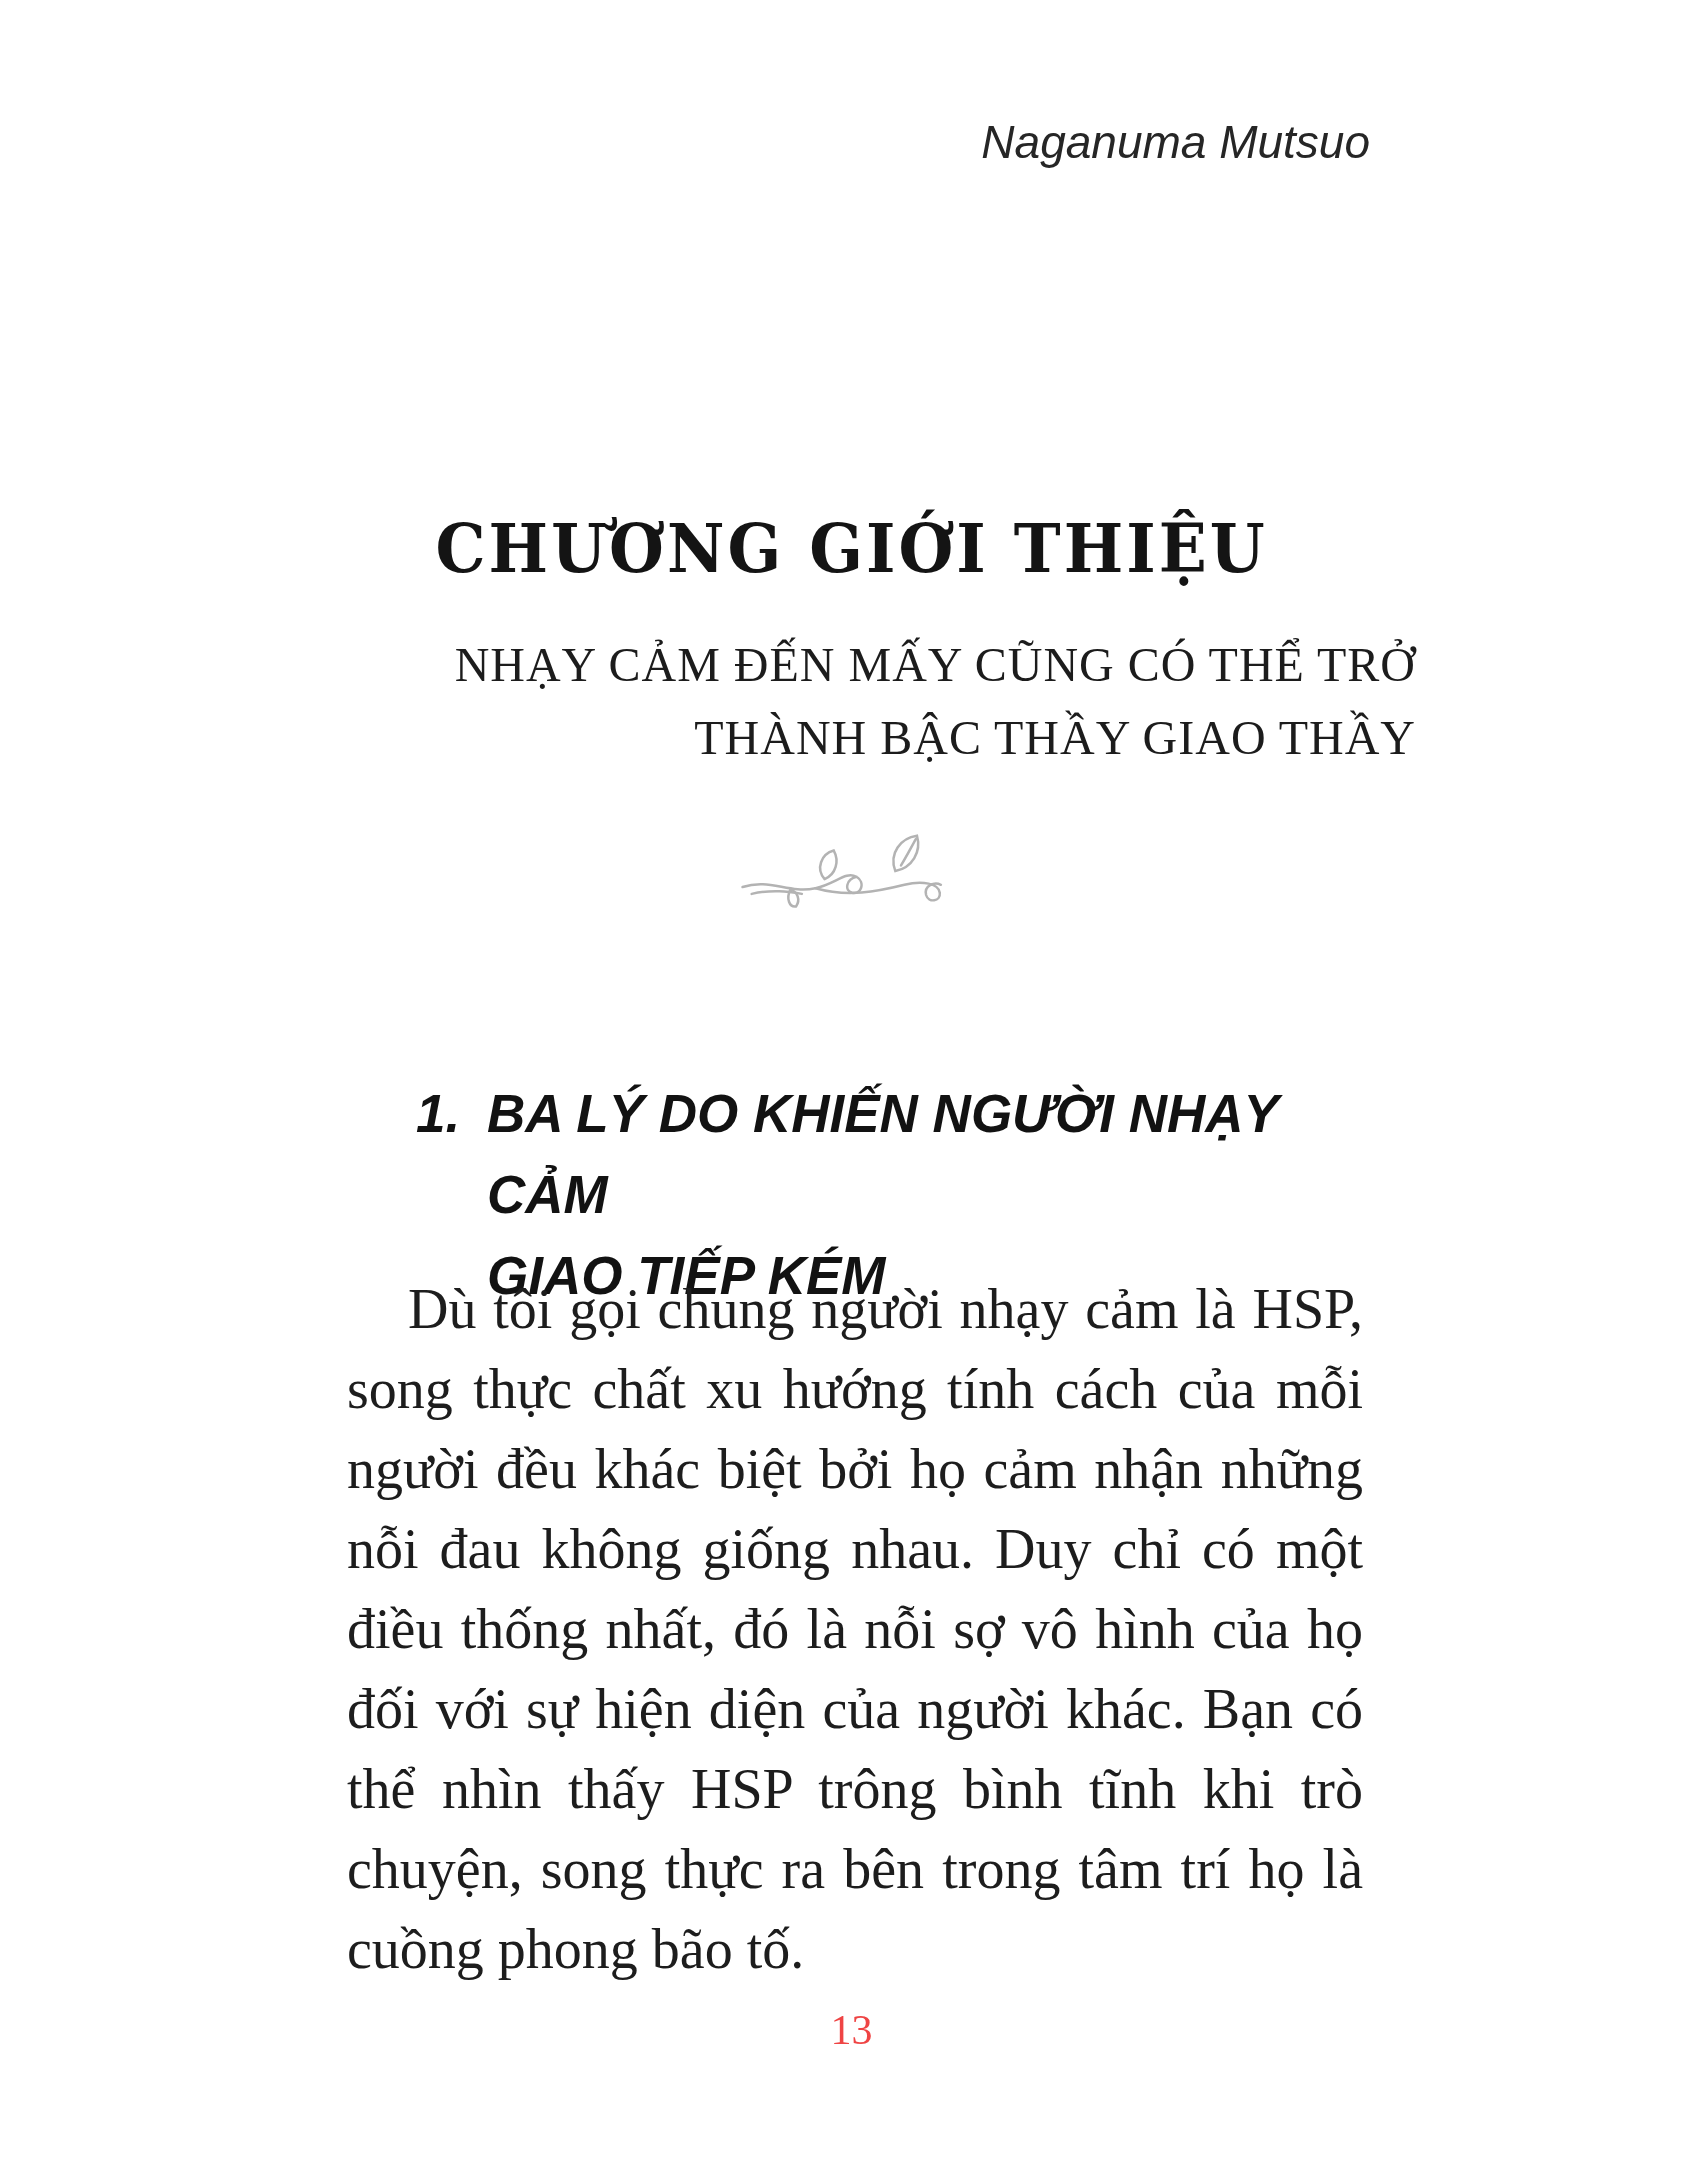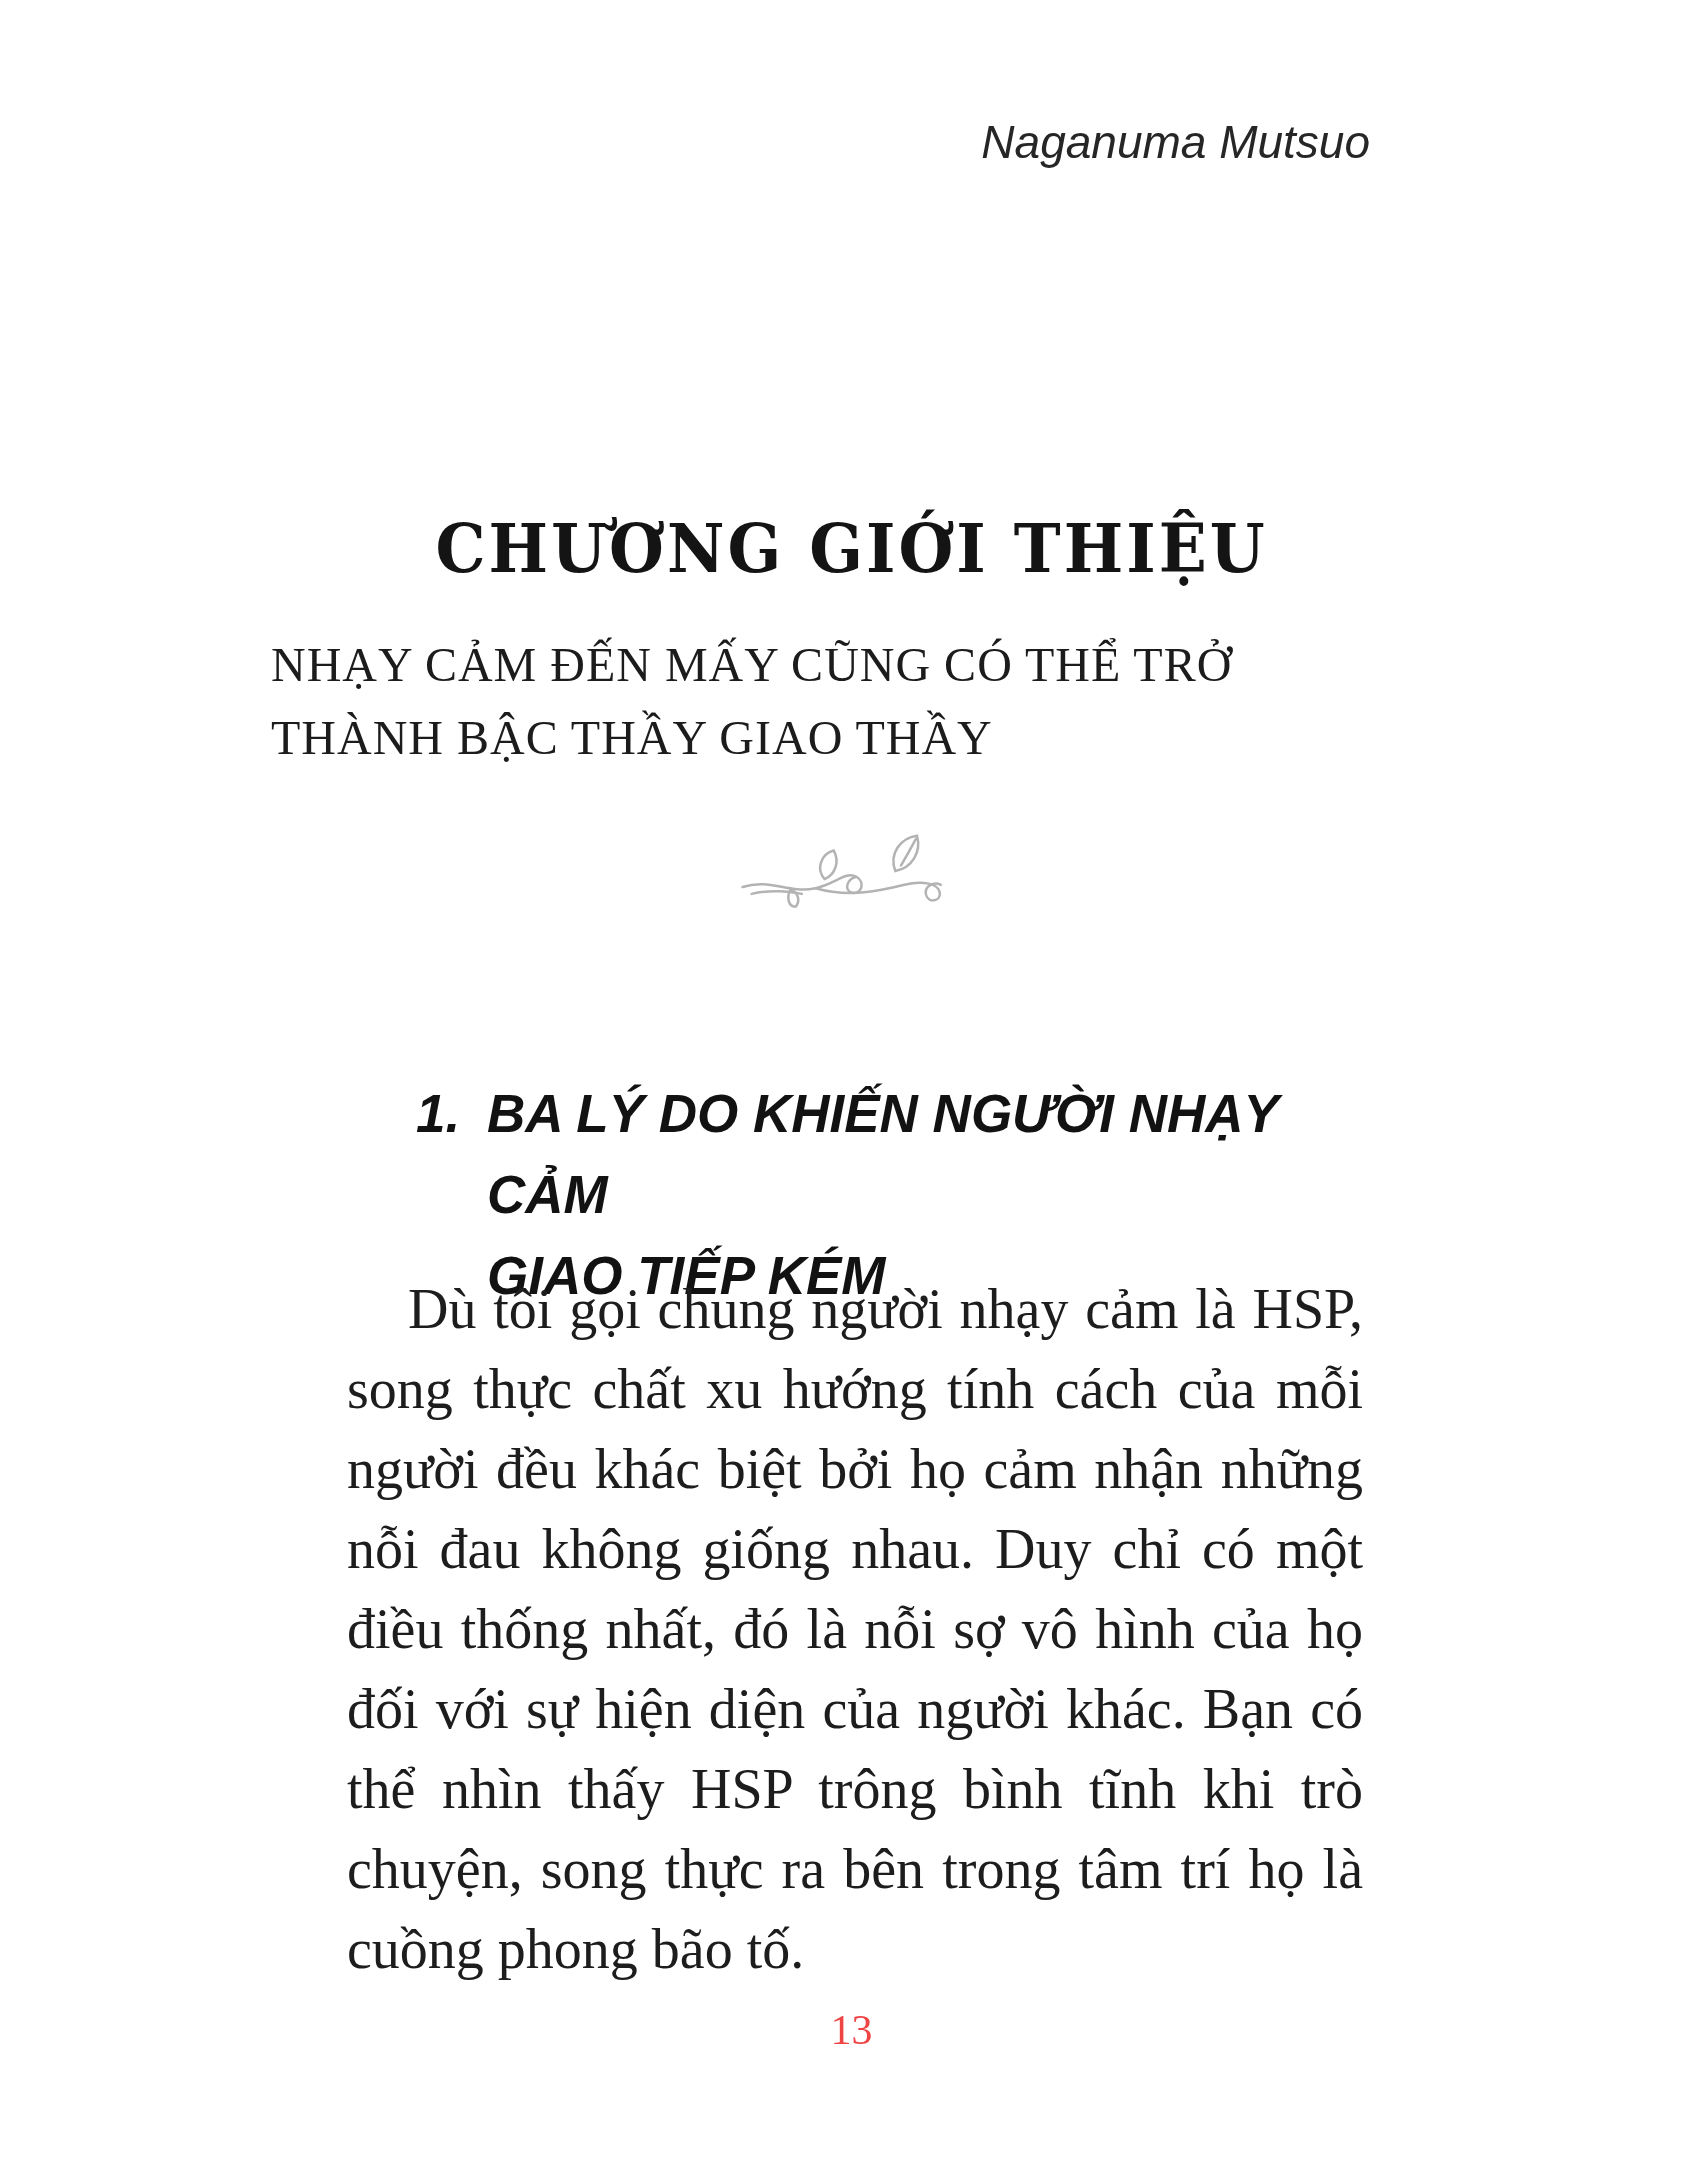--- a/index.html
+++ b/index.html
@@ -27,22 +27,22 @@
     text-align: center;
     font-family: "DejaVu Serif", serif;
     font-weight: bold;
     font-size: 63px;
     letter-spacing: 3px;
     color: #141414;
     transform: scaleY(1.08);
   }
   .chapter-subtitle {
     position: absolute;
-    top: 628px; left: 271px; width: 1129px;
-    text-align: left;
+    top: 628px; left: 287px; width: 1129px;
+    text-align: right;
     font-family: "Liberation Serif", serif;
     font-size: 48px;
     line-height: 73px;
     letter-spacing: 1px;
     color: #1c1c1c;
   }
   .ornament {
     position: absolute;
     top: 834px; left: 327px; width: 1049px;
     text-align: center;

